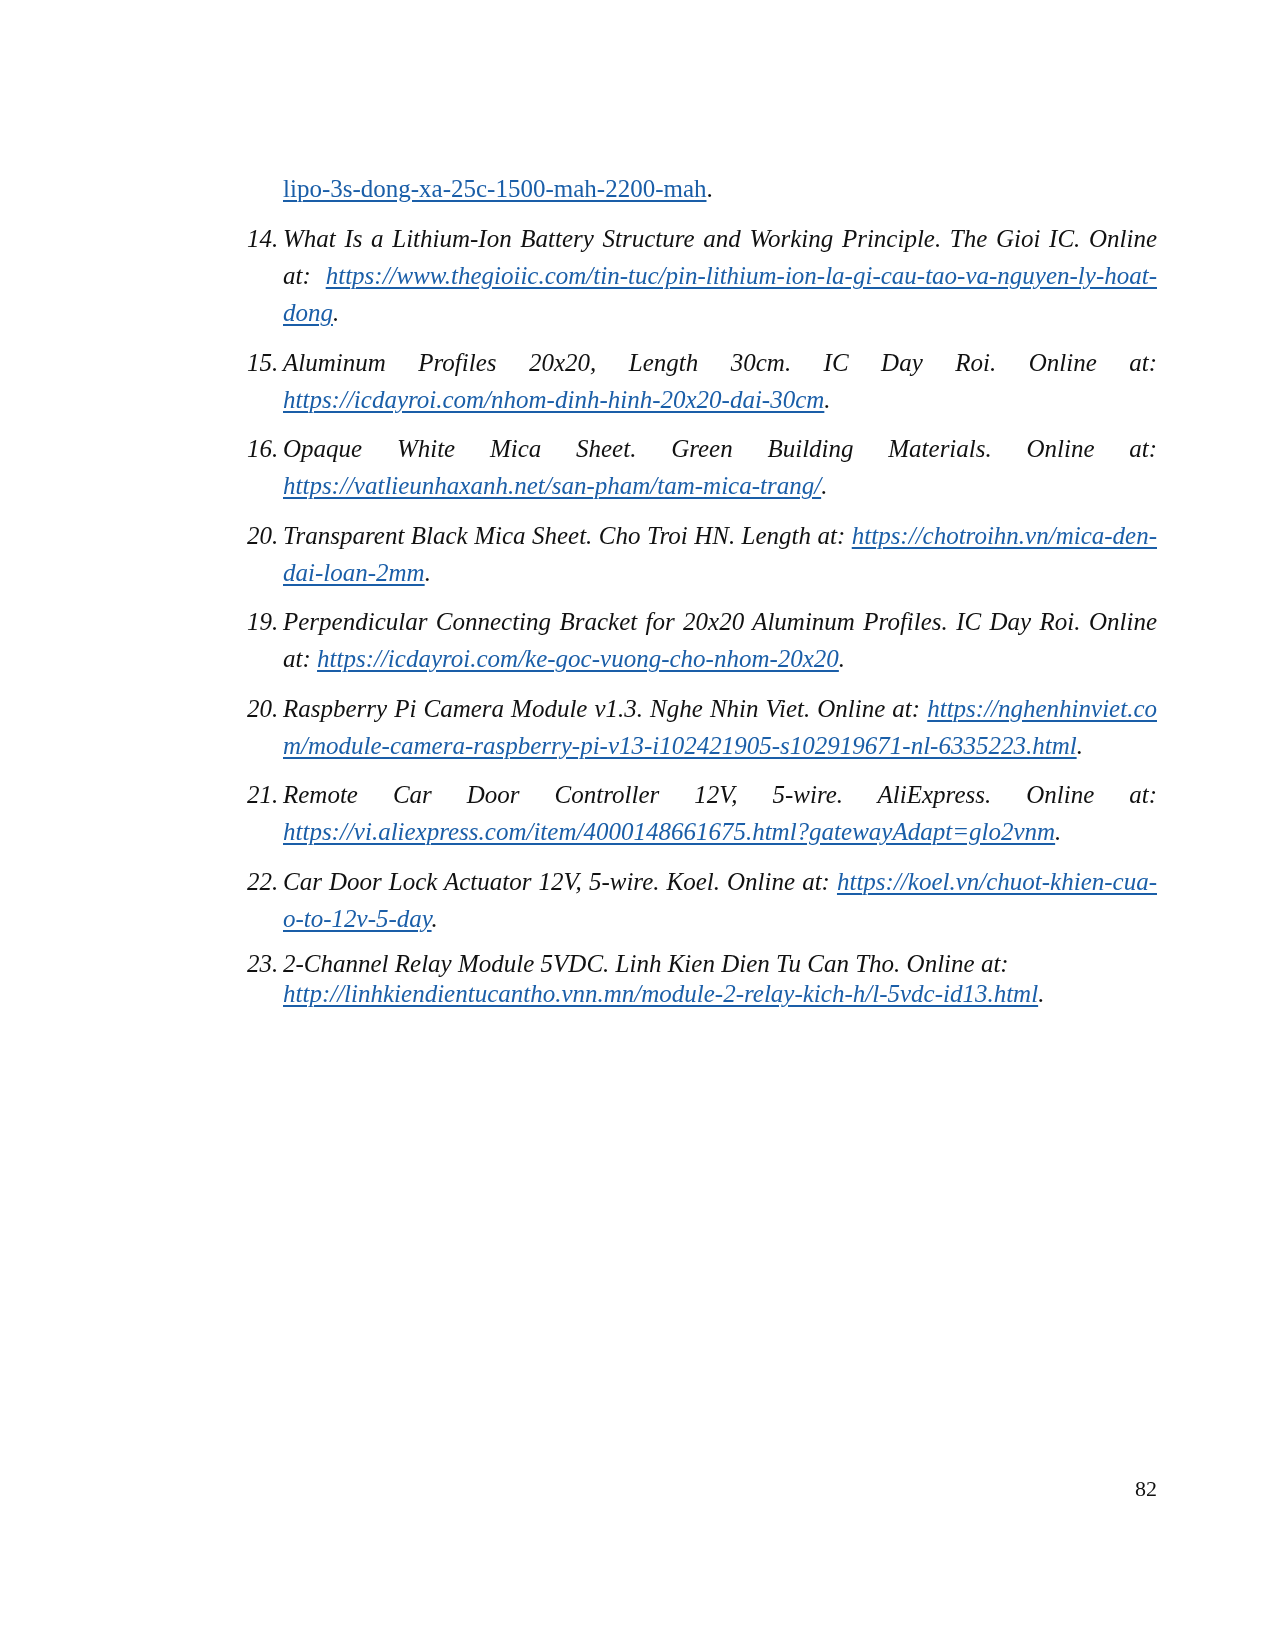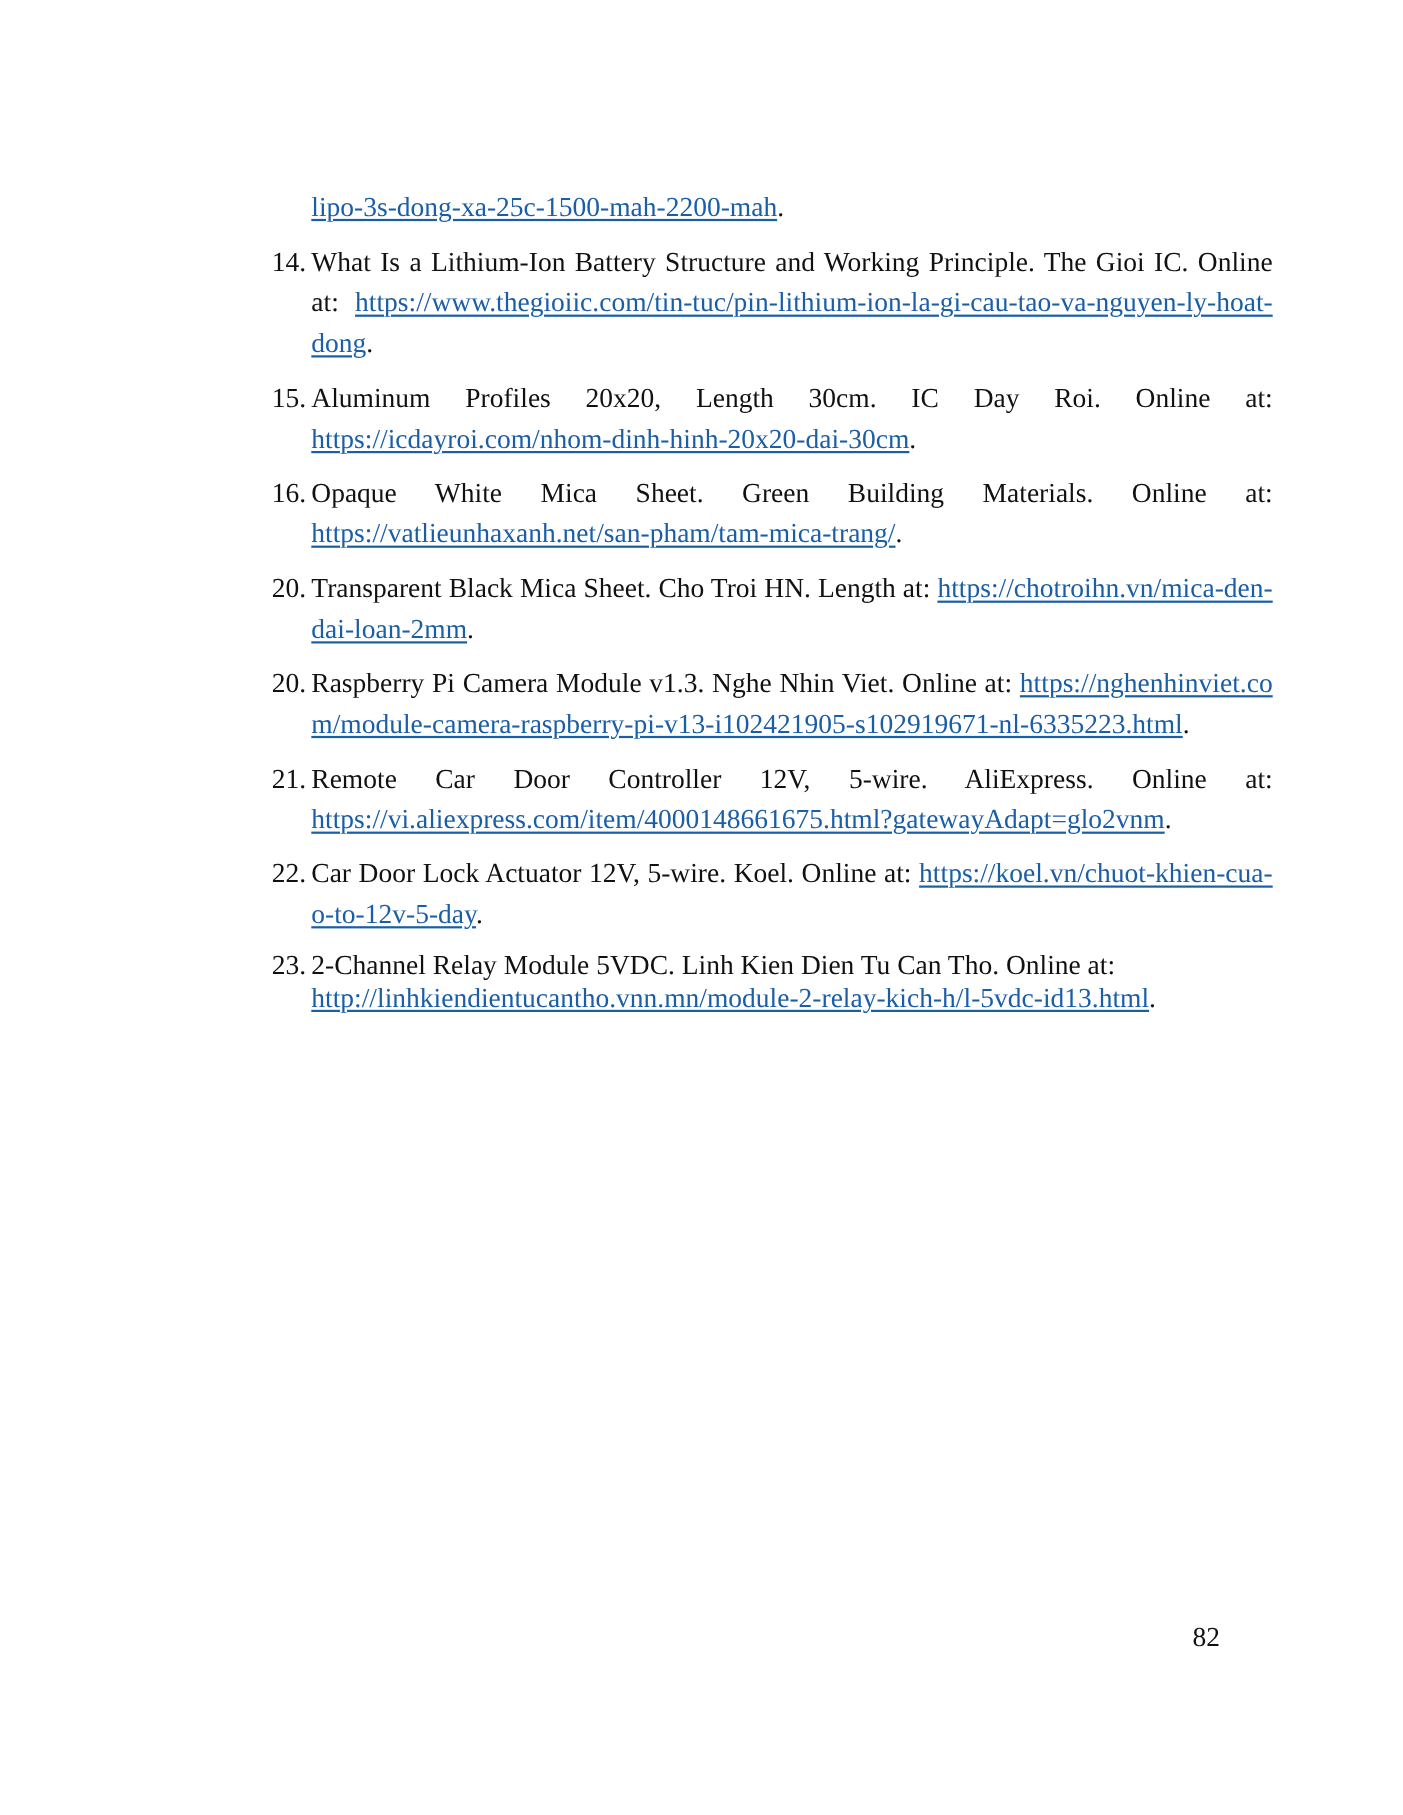--- a/index.html
+++ b/index.html
@@ -33,63 +33,66 @@
     .cont {
       padding-left: 36px;
       text-align: justify;
       margin-bottom: 13px;
     }
     .ref {
       position: relative;
       padding-left: 36px;
       text-align: justify;
       margin-bottom: 12.5px;
+      font-style: italic;
     }
     .ref .num {
       position: absolute;
       left: 0;
       top: 0;
     }
     .ref.single {
       line-height: 30px;
       text-align: left;
       margin-top: 0;
     }
     a.link {
       color: #1a5ea8;
       text-decoration: underline;
       text-decoration-thickness: 2px;
       text-underline-offset: 3px;
     }
     .pagenum {
       position: absolute;
-      left: 1084px;
+      left: 1120px;
       width: 37px;
       top: 1474px;
-      font-size: 25px;
+      font-size: 22px;
       line-height: 30px;
+      text-align: right;
     }
   </style>
 </head>
 <body>
 
 <div class="page">
   <div class="refs">
 
     <div class="cont"><a class="link">lipo-3s-dong-xa-25c-1500-mah-2200-mah</a><span>.</span></div>
 
     <div class="ref"><span class="num">14.</span><span>What Is a Lithium-Ion Battery Structure and Working Principle. The Gioi IC. Online at: </span><a class="link" style="word-break: break-all;">https://www.thegioiic.com/tin-tuc/pin-lithium-ion-la-gi-cau-tao-va-nguyen-ly-hoat-dong</a><span>.</span></div>
 
     <div class="ref"><span class="num">15.</span><span>Aluminum Profiles 20x20, Length 30cm. IC Day Roi. Online at: </span><a class="link">https://icdayroi.com/nhom-dinh-hinh-20x20-dai-30cm</a><span>.</span></div>
 
     <div class="ref"><span class="num">16.</span><span>Opaque White Mica Sheet. Green Building Materials. Online at: </span><a class="link">https://vatlieunhaxanh.net/san-pham/tam-mica-trang/</a><span>.</span></div>
 
     <div class="ref"><span class="num">20.</span><span>Transparent Black Mica Sheet. Cho Troi HN. Length at: </span><a class="link">https://chotroihn.vn/mica-den-dai-loan-2mm</a><span>.</span></div>
 
 
+    <div class="ref"><span class="num">19.</span><span>Perpendicular Connecting Bracket for 20x20 Aluminum Profiles. IC Day Roi. Online at: </span><a class="link">https://icdayroi.com/ke-goc-vuong-cho-nhom-20x20</a><span>.</span></div>
 
     <div class="ref"><span class="num">20.</span><span>Raspberry Pi Camera Module v1.3. Nghe Nhin Viet. Online at: </span><a class="link" style="word-break: break-all;">https://nghenhinviet.com/module-camera-raspberry-pi-v13-i102421905-s102919671-nl-6335223.html</a><span>.</span></div>
 
     <div class="ref"><span class="num">21.</span><span>Remote Car Door Controller 12V, 5-wire. AliExpress. Online at: </span><a class="link">https://vi.aliexpress.com/item/4000148661675.html?gatewayAdapt=glo2vnm</a><span>.</span></div>
 
     <div class="ref"><span class="num">22.</span><span>Car Door Lock Actuator 12V, 5-wire. Koel. Online at: </span><a class="link" style="word-break: break-all;">https://koel.vn/chuot-khien-cua-o-to-12v-5-day</a><span>.</span></div>
 
     <div class="ref single"><span class="num">23.</span><span>2-Channel Relay Module 5VDC. Linh Kien Dien Tu Can Tho. Online at: </span><a class="link">http://linhkiendientucantho.vnn.mn/module-2-relay-kich-h/l-5vdc-id13.html</a><span>.</span></div>
 
   </div>

